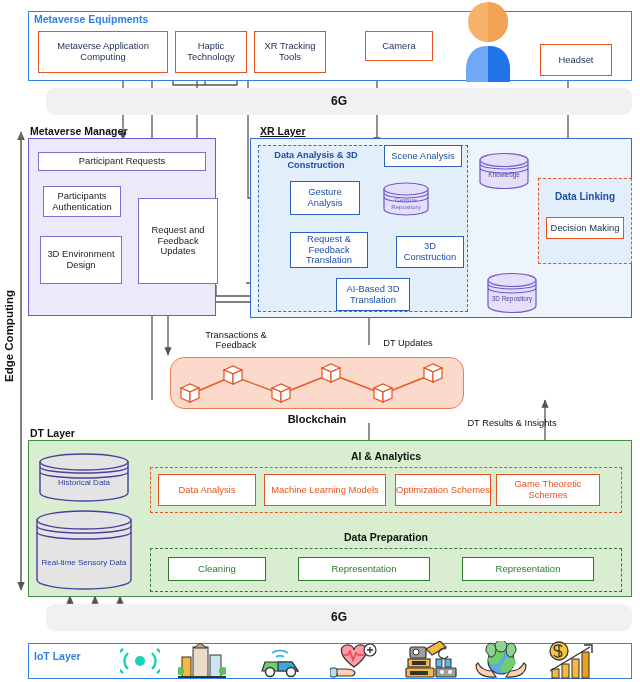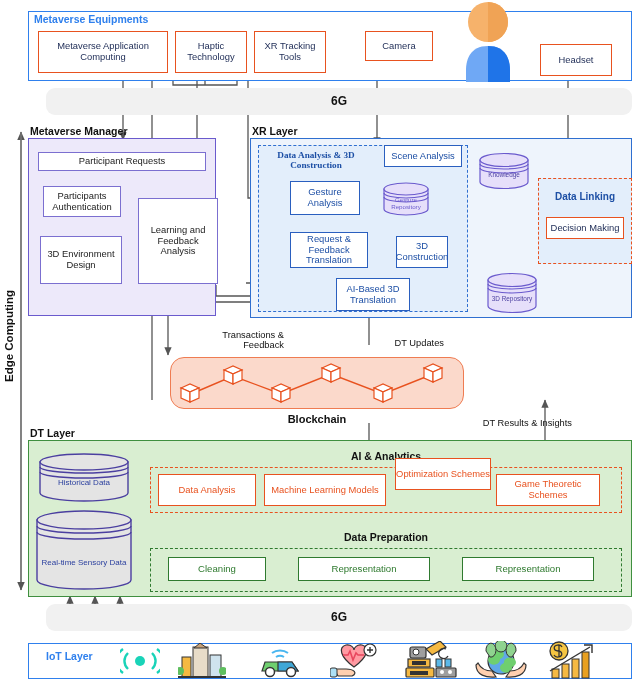--- a/index.html
+++ b/index.html
@@ -14,41 +14,41 @@
   .equip-title{color:#2f80ed;font-weight:bold;font-size:10.5px;}
   .band6g{background:#f1f1f1;border-radius:9px;}
   .band6g span{font-weight:bold;font-size:12px;color:#111;}
 
   .mm-frame{border:1.6px solid #6a5acd;background:#ede9fa;}
   .mm-title,.xr-title,.dt-title{font-weight:bold;font-size:10.5px;color:#111;}
   .mm-box{border:1.3px solid #7b6fd0;background:#fff;color:#222;font-size:9.4px;}
 
   .xr-frame{border:1.6px solid #2f6fd0;background:#eef4fc;}
   .xr-dashed{border:1.6px dashed #2f6fd0;background:#e3eefb;}
-  .xr-sub{color:#1d4fa5;font-weight:bold;font-size:9.2px;font-family:Liberation Serif, serif;}
+  .xr-sub{color:#1d4fa5;font-weight:bold;font-size:9.2px;}
   .xr-box{border:1.4px solid #2a5fbf;background:#fff;color:#1d4fa5;font-size:9.4px;}
 
   .dl-dashed{border:1.7px dashed #e8521f;background:#e3eefb;}
   .dl-title{color:#1d4fa5;font-weight:bold;font-size:10px;}
   .or-box{border:1.7px solid #e8521f;background:#fff;color:#1d2b55;font-size:9.4px;}
 
   .dt-frame{border:1.7px solid #3f8f3f;background:#d9eed1;}
   .ai-dashed{border:1.7px dashed #e8521f;background:transparent;}
   .dp-dashed{border:1.7px dashed #2f7a2f;background:transparent;}
   .ai-box{border:1.7px solid #e8521f;background:#fff;color:#e8521f;font-size:9.4px;}
   .dp-box{border:1.6px solid #2f7a2f;background:#fff;color:#2f7a2f;font-size:9.6px;}
   .sec-title{font-weight:bold;font-size:10.5px;color:#111;text-align:center;}
 
   .bc-frame{border:1.6px solid #ef7c52;background:#fbd9cb;border-radius:14px;}
   .bc-label{font-weight:bold;font-size:11px;color:#111;}
 
   .iot-frame{border:1.5px solid #2f80ed;background:#fff;}
   .iot-title{color:#2f80ed;font-weight:bold;font-size:10.5px;}
 
-  .cap{font-size:9.3px;color:#111;line-height:1.12;text-align:right;}
+  .cap{font-size:9.3px;color:#111;line-height:1.12;text-align:center;}
   .edge-label{font-weight:bold;font-size:11.5px;color:#111;
       writing-mode:vertical-rl;transform:rotate(180deg);white-space:nowrap;}
 
   svg{position:absolute;left:0;top:0;pointer-events:none;}
 </style>
 </head>
 <body>
 
 <div id="stage">
 
@@ -184,39 +184,39 @@
   <div class="abs mm-box ctr" style="left:38px;top:152px;width:168px;height:19px;">
     <span>Participant Requests</span>
   </div>
   <div class="abs mm-box ctr" style="left:43px;top:186px;width:78px;height:31px;">
     <span>Participants Authentication</span>
   </div>
   <div class="abs mm-box ctr" style="left:40px;top:236px;width:82px;height:48px;">
     <span>3D Environment Design</span>
   </div>
   <div class="abs mm-box ctr" style="left:138px;top:198px;width:80px;height:86px;">
-    <span>Learning and Feedback Analysis</span>
-  </div>
-
-  <div class="abs xr-title" style="left:252px;top:125px;">XR Layer</div>
+    <span>Request and Feedback Updates</span>
+  </div>
+
+  <div class="abs xr-title" style="left:260px;top:125px;text-decoration:underline;">XR Layer</div>
   <div class="abs xr-frame" style="left:250px;top:138px;width:382px;height:180px;"></div>
 
   <div class="abs xr-dashed" style="left:258px;top:145px;width:210px;height:167px;"></div>
   <div class="abs xr-sub ctr" style="left:264px;top:148px;width:104px;height:24px;">Data Analysis &amp; 3D Construction</div>
 
   <div class="abs xr-box ctr" style="left:384px;top:145px;width:78px;height:22px;">
     <span>Scene Analysis</span>
   </div>
   <div class="abs xr-box ctr" style="left:290px;top:181px;width:70px;height:34px;">
     <span>Gesture Analysis</span>
   </div>
   <div class="abs xr-box ctr" style="left:290px;top:232px;width:78px;height:36px;">
     <span>Request &amp; Feedback Translation</span>
   </div>
-  <div class="abs xr-box ctr" style="left:396px;top:236px;width:52px;height:32px;">
+  <div class="abs xr-box ctr" style="left:396px;top:236px;width:68px;height:32px;">
     <span>3D Construction</span>
   </div>
   <div class="abs xr-box ctr" style="left:336px;top:278px;width:74px;height:33px;">
     <span>AI-Based 3D Translation</span>
   </div>
 
   <div class="abs" style="left:382px;top:182px;width:48px;height:34px;">
     <svg width="48" height="34">
         <g fill="#e6dffa" stroke="#6a5acd" stroke-width="1.2">
       <path d="M2,7 L2,27 a22,6 0 0 0 44,0 L46,7 Z"></path>
@@ -330,21 +330,21 @@
   </div>
 
   <div class="abs sec-title ctr" style="left:150px;top:450px;width:472px;height:14px;">AI &amp; Analytics</div>
   <div class="abs ai-dashed" style="left:150px;top:467px;width:472px;height:46px;"></div>
   <div class="abs ai-box ctr" style="left:158px;top:474px;width:98px;height:32px;">
     <span>Data Analysis</span>
   </div>
   <div class="abs ai-box ctr" style="left:264px;top:474px;width:122px;height:32px;">
     <span>Machine Learning Models</span>
   </div>
-  <div class="abs ai-box ctr" style="left:395px;top:458px;width:96px;height:32px;">
+  <div class="abs ai-box ctr" style="left:395px;top:474px;width:96px;height:32px;">
     <span>Optimization Schemes</span>
   </div>
   <div class="abs ai-box ctr" style="left:496px;top:474px;width:104px;height:32px;">
     <span>Game Theoretic Schemes</span>
   </div>
 
   <div class="abs sec-title ctr" style="left:150px;top:531px;width:472px;height:14px;">Data Preparation</div>
   <div class="abs dp-dashed" style="left:150px;top:548px;width:472px;height:44px;"></div>
   <div class="abs dp-box ctr" style="left:168px;top:557px;width:98px;height:24px;">
     <span>Cleaning</span>
@@ -354,21 +354,21 @@
   </div>
   <div class="abs dp-box ctr" style="left:462px;top:557px;width:132px;height:24px;">
     <span>Representation</span>
   </div>
 
   <div class="abs band6g ctr" style="left:46px;top:604px;width:586px;height:27px;">
     <span>6G</span>
   </div>
 
   <div class="abs iot-frame" style="left:28px;top:643px;width:604px;height:36px;"></div>
-  <div class="abs iot-title" style="left:34px;top:650px;margin-left:12px;">IoT Layer</div>
+  <div class="abs iot-title" style="left:34px;top:650px;">IoT Layer</div>
 
   <div class="abs" style="left:120px;top:645px;width:40px;height:32px;">
     <svg width="40" height="32">
         <g stroke="#19d3b8" stroke-width="2.4" fill="none">
       <path d="M8,8 a14,12 0 0 0 0,16"></path>
           <path d="M3,4 a20,16 0 0 0 0,24"></path>
       <path d="M32,8 a14,12 0 0 1 0,16"></path>
           <path d="M37,4 a20,16 0 0 1 0,24"></path>
     </g>
         <circle cx="20" cy="16" r="5" fill="#19d3b8"></circle>

